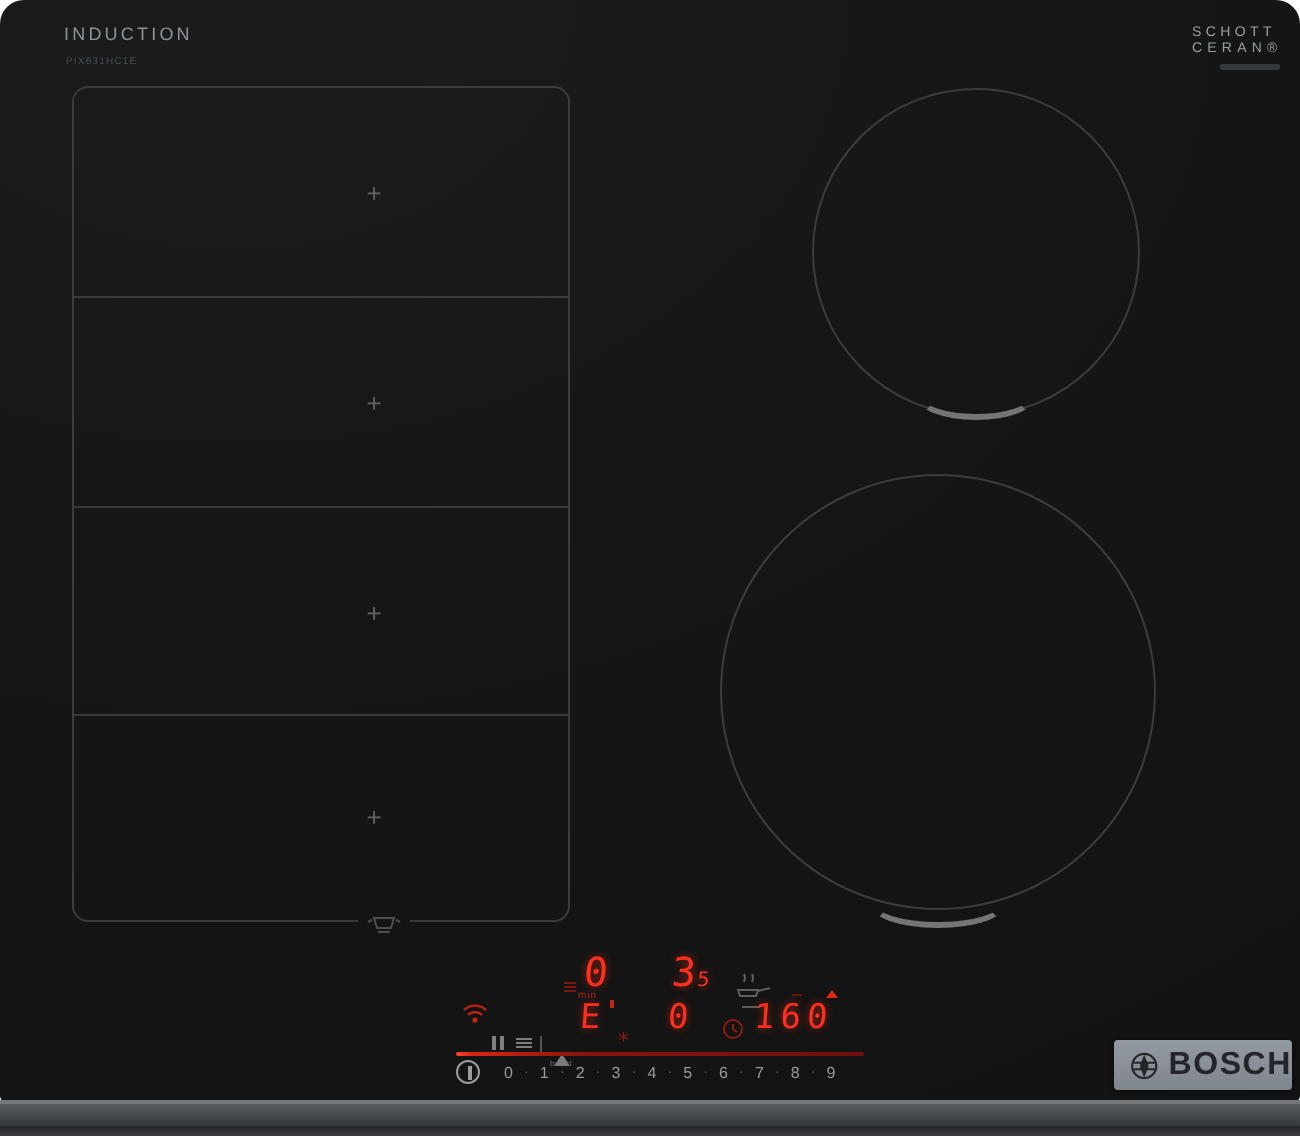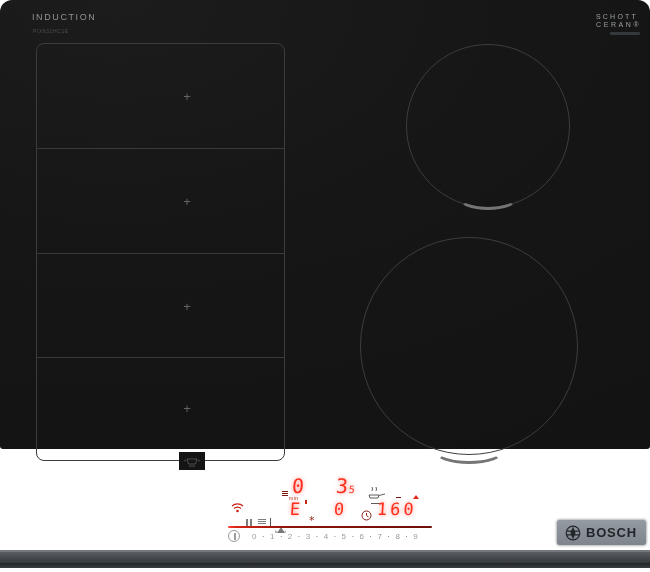--- a/index.html
+++ b/index.html
@@ -1,21 +1,21 @@
 <!DOCTYPE html>
 <html><head>
 <meta charset="utf-8">
 <style>
   * { margin:0; padding:0; box-sizing:border-box; }
   body { background:#ffffff; font-family:"Liberation Sans", sans-serif; }
   .stage { position:relative; width:650px; height:572px; overflow:hidden; background:#fff; }
 
   
   .glass {
-    position:absolute; left:0; top:0; width:650px; height:449px;
+    position:absolute; left:0; top:0; width:650px; height:551px;
     background: radial-gradient(140% 120% at 18% 0%, #1c1c1c 0%, #161616 45%, #131313 100%);
     border-radius:12px 12px 3px 3px;
   }
 
   
   .induction { position:absolute; left:32px; top:12px; font-size:9px; letter-spacing:1.6px; color:#8f9396; }
   .model { position:absolute; left:33px; top:28px; font-size:5px; letter-spacing:.6px; color:#4b4f52; }
   .schott { position:absolute; left:596px; top:13px; width:48px; color:#9aa0a2; }
   .schott .l1 { font-size:7px; letter-spacing:2.2px; }
   .schott .l2 { font-size:7px; letter-spacing:2.6px; margin-top:1px; }
@@ -76,21 +76,21 @@
 
   .levels { position:absolute; left:252px; top:531px; width:166px; height:11px;
       display:flex; justify-content:space-between; align-items:center; }
   .levels .num { font-size:8px; color:#9b9b9b; }
   .levels .dot { font-size:7px; color:#5f5f5f; }
 
   
   .boschplate { position:absolute; left:557px; top:520px; width:89px; height:25px; border-radius:2px;
       background:linear-gradient(#949aa1, #7e858c); display:flex; align-items:center; gap:5px; padding-left:8px;
       box-shadow:0 0 3px rgba(0,0,0,.6); }
-  .boschtext { font-size:13px; font-weight:bold; letter-spacing:.8px; color:#22262a; }
+  .boschtext { font-size:16px; font-weight:bold; letter-spacing:.8px; color:#22262a; }
 
   
   .trim-highlight { position:absolute; left:0; top:550px; width:650px; height:2px; background:#74787c; }
   .trim { position:absolute; left:0; top:552px; width:650px; height:11px;
       background:linear-gradient(#5a5e63, #45494e 55%, #35383c); }
   .trim-shadow { position:absolute; left:0; top:563px; width:650px; height:5px;
       background:linear-gradient(#232528, #3a3d40); }
 </style>
 </head>
 <body>

